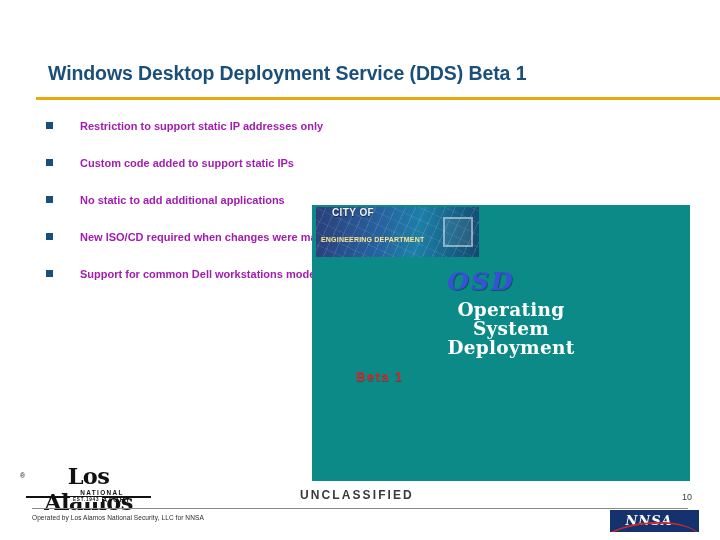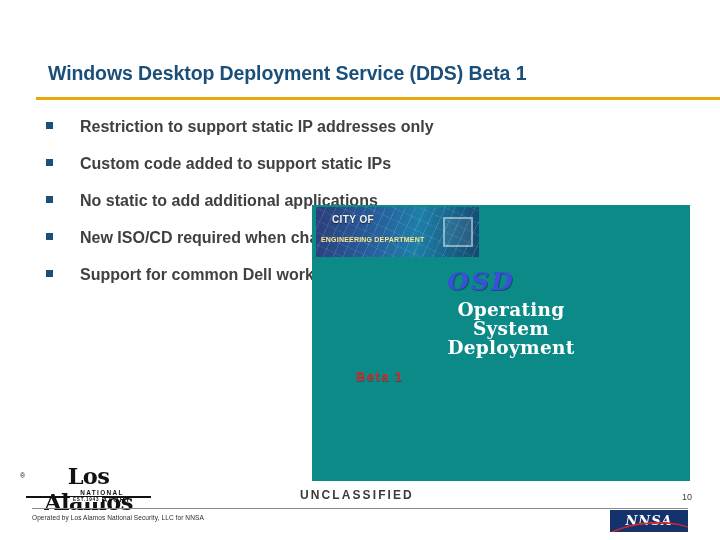--- a/index.html
+++ b/index.html
@@ -56,23 +56,23 @@
   .bullets {
     position: absolute;
     left: 44px;
     top: 116px;
     width: 470px;
   }
   .bullet {
     position: relative;
     margin-bottom: 16px;
     padding-left: 36px;
-    font-size: 16px;
-    font-weight: bold;
-    color: #404040;
+    font-size: 11px;
+    font-weight: bold;
+    color: #a21caf;
     line-height: 21px;
   }
   .bullet .marker {
     position: absolute;
     left: 2px;
     top: 6px;
     width: 7px;
     height: 7px;
     background: #1a4f7a;
     display: block;
@@ -102,21 +102,21 @@
     position: absolute;
     left: 0; top: 0;
     width: 100%; height: 100%;
     background:
       repeating-linear-gradient(115deg, rgba(255,255,255,0.12) 0 1px, rgba(255,255,255,0) 1px 9px),
       repeating-linear-gradient(25deg, rgba(255,255,255,0.08) 0 1px, rgba(255,255,255,0) 1px 11px);
   }
   .banner .bn-top {
     position: absolute;
     left: 5px;
-    top: 7px;
+    top: 0;
     font-size: 10px;
     font-weight: bold;
     color: #f2f2f2;
     letter-spacing: 0.4px;
     z-index: 3;
     text-shadow: 0 1px 1px rgba(0,0,0,0.6);
     padding-left: 11px;
   }
   .banner .bn-bot {
     position: absolute;
@@ -267,21 +267,21 @@
     font-weight: bold;
     color: #111111;
     letter-spacing: 0.8px;
   }
 
   
   .nnsa {
     position: absolute;
     left: 610px;
     top: 510px;
-    width: 78px;
+    width: 89px;
     height: 22px;
     background: #14326e;
     overflow: hidden;
   }
   .nnsa .txt {
     position: absolute;
     left: 0; top: 3px;
     width: 78px;
     text-align: center;
     font-family: "DejaVu Serif", serif;

